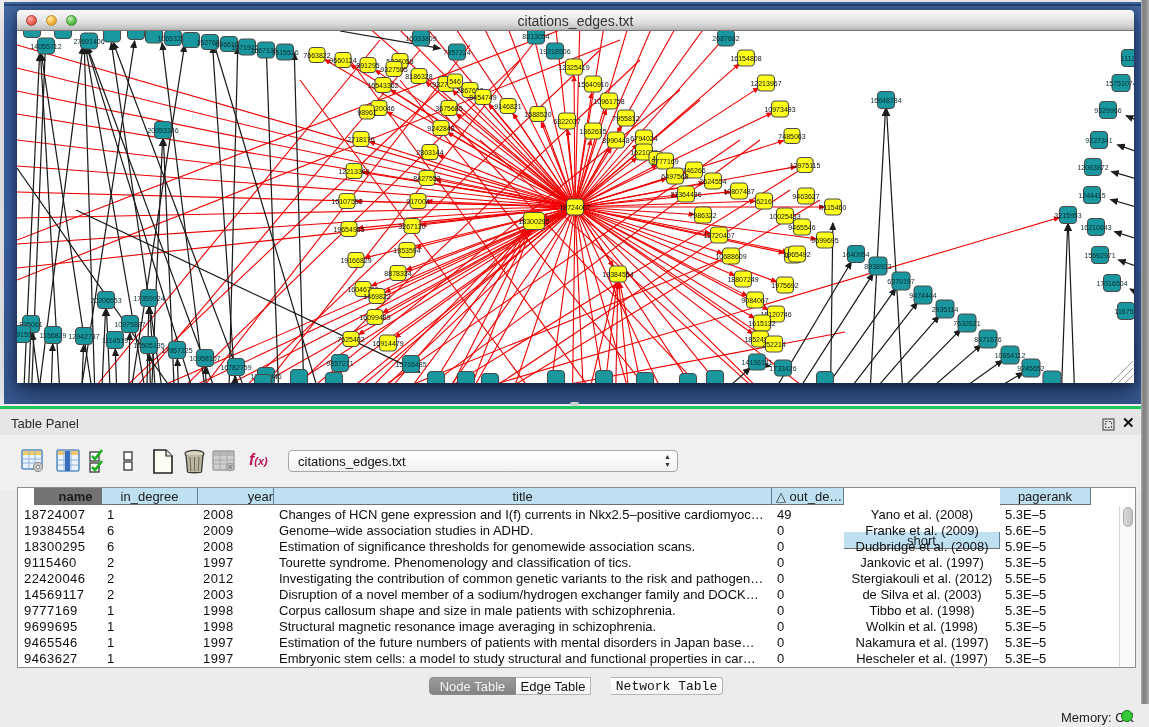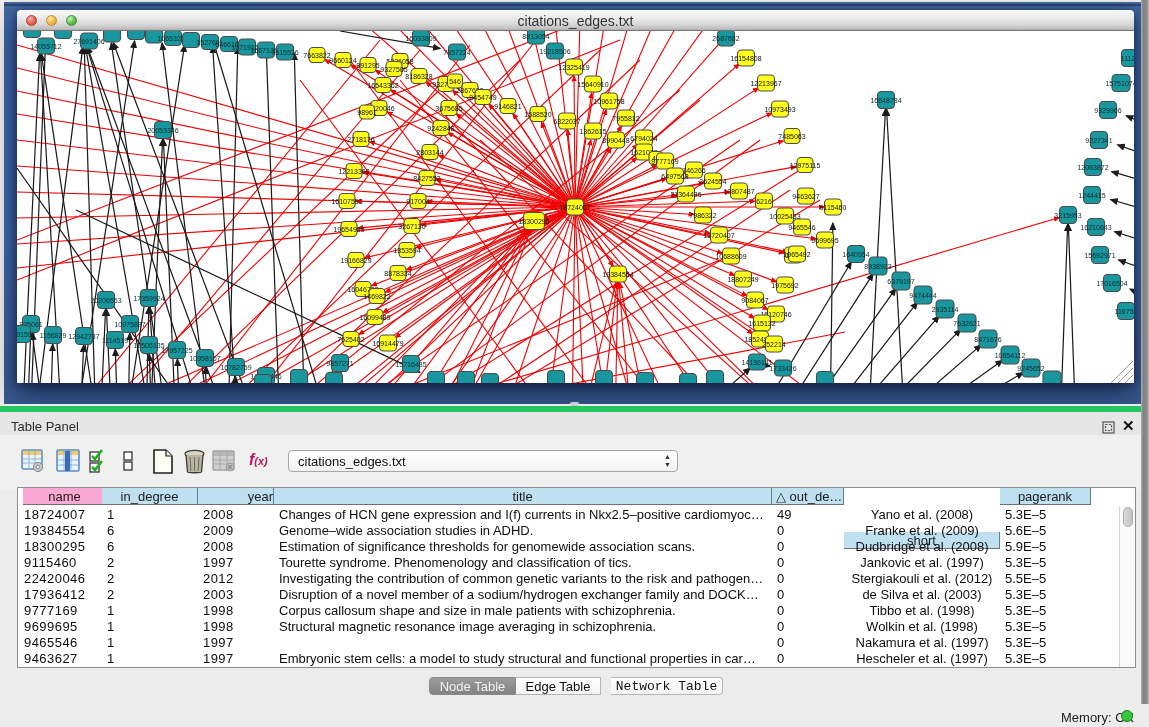--- a/index.html
+++ b/index.html
@@ -13,21 +13,21 @@
  border-bottom:1px solid #777;box-sizing:border-box;}
 #title{position:absolute;left:0;right:0;top:2.5px;text-align:center;font-size:14px;color:#333;}
 .tl{position:absolute;top:5px;width:11px;height:11px;border-radius:50%;}
 #tl1{left:9px;background:radial-gradient(circle at 35% 30%,#ffb3aa,#ee6e62 45%,#d5473c 80%);border:1px solid #b13d34;box-sizing:border-box}
 #tl2{left:29px;background:radial-gradient(circle at 35% 30%,#ffe9b0,#f5bf4f 45%,#e0a02e 80%);border:1px solid #c08f2d;box-sizing:border-box}
 #tl3{left:49px;background:radial-gradient(circle at 35% 30%,#cdf3c0,#6cc856 45%,#47a436 80%);border:1px solid #46953a;box-sizing:border-box}
 #canvas{position:absolute;left:0;top:21px;width:1117px;height:352px;background:#fff;}
 #rstrip{position:absolute;left:1141px;top:0;width:8px;height:704px;
  background:linear-gradient(90deg,#adadad 0%,#818181 30%,#8d8d8d 70%,#b5b5b5 100%);}
 #panel{position:absolute;left:0;top:404px;width:1141px;height:323px;background:#ececec;}
-#phead{position:absolute;left:0;top:2px;width:100%;height:29px;background:#e6e6e6;border-top:6px solid #22c55e;}
+#phead{position:absolute;left:0;top:2px;width:100%;height:29px;background:#e6e6e6;border-top:3px solid #22c55e;}
 #phead .t{position:absolute;left:11px;top:7px;font-size:13px;color:#2a2a2a;}
 #fl{position:absolute;left:1102px;top:9px;width:13px;height:13px;}
 #cx{position:absolute;left:1122px;top:5px;font-size:15px;font-weight:bold;color:#111;}
 #tool{position:absolute;left:0;top:31px;width:100%;height:55px;background:#f0f0f0;}
 .tbi{position:absolute;top:449px;}
 .fx{position:absolute;left:249px;top:451px;font-size:16px;font-style:italic;font-weight:bold;color:#be185d;}
 .fx i{font-size:11px;font-weight:bold;}
 #combo{position:absolute;left:288px;top:450px;width:390px;height:22px;background:linear-gradient(180deg,#ffffff,#f2f2f2);
  border:1px solid #a6a6a6;border-radius:4px;box-sizing:border-box;}
 #combo .txt{position:absolute;left:9px;top:3px;font-size:13px;color:#111;}
@@ -40,21 +40,21 @@
 .tr span{position:absolute;top:0;}
 .c0{left:7px;letter-spacing:.45px}.c1{left:90px}.c2{left:186px;letter-spacing:.45px}.c3{left:262px;width:490px;overflow:hidden;display:inline-block}.c4{left:760px}
 .c5{left:827px;width:156px;text-align:center}.c6{left:988px}
 #vsb{position:absolute;left:1119px;top:506px;width:16px;height:161px;background:#fafafa;border-left:1px solid #d5d5d5;box-sizing:border-box;}
 #vsb .th{position:absolute;left:2.5px;top:1px;width:10px;height:20px;border-radius:5px;
  background:linear-gradient(90deg,#d9d9d9,#c2c2c2);border:1px solid #aaa;box-sizing:border-box;}
 #tabs{position:absolute;left:429px;top:677px;height:18px;font-size:13px;}
 .tab{position:absolute;top:0;height:18px;line-height:17px;text-align:center;box-sizing:border-box;}
 #tab1{left:0;width:87px;background:linear-gradient(180deg,#9b9b9b,#838383);color:#f3f3f3;
  border:1px solid #8a8a8a;border-radius:4px 0 0 4px;}
-#tab2{left:87px;width:85px;background:linear-gradient(180deg,#ffffff,#f4f4f4);color:#111;
+#tab2{left:87px;width:75px;background:linear-gradient(180deg,#ffffff,#f4f4f4);color:#111;
  border:1px solid #b5b5b5;border-left:none;}
 #tab3{left:182px;width:112px;background:linear-gradient(180deg,#ffffff,#f4f4f4);color:#111;
  border:1px solid #b5b5b5;border-left:none;border-radius:0 4px 4px 0;font-family:Liberation Mono, monospace;}
 #mem{position:absolute;left:1061px;top:710px;font-size:13px;color:#1c1c1c;}
 #dot{position:absolute;left:1121px;top:710px;width:12px;height:12px;border-radius:50%;
  background:#35c93a;border:1px solid #1f7a24;box-sizing:border-box;}
 #divider{position:absolute;left:570px;top:402px;width:9px;height:4px;background:#c9cdd4;border-radius:2px;}
 </style></head>
 <body>
 <div id="desk">
@@ -642,21 +642,21 @@
  <path d="M16.3 16.3 L19.7 19.7 M19.7 16.3 L16.3 19.7" stroke="#8a8a8a" stroke-width="1.4"></path>
 </svg>
 <div class="fx">f<i>(x)</i></div>
 
 <div id="combo">
     <span class="txt">citations_edges.txt</span>
     <span class="arr">▲<br>▼</span>
   </div>
 <div id="tablebox"></div>
 <div id="thead">
- <div class="h" style="left:6px;width:84px;background:#f9a8d4;border-right:1px solid #aaa;">name</div>
+ <div class="h" style="left:17px;width:84px;background:#737373;border-right:1px solid #aaa;font-weight:bold;">name</div>
  <div class="h" style="left:85px;width:96px;">in_degree</div>
  <div class="h" style="left:181px;width:76px;text-align:right;">year</div>
  <div class="h" style="left:257px;width:498px;">title</div>
  <div class="h" style="left:755px;width:72px;text-align:left;"><span style="margin-left:4px">△ out_de…</span></div>
  <div class="h" style="left:827px;width:156px;margin-top:44px;">short</div>
  <div class="h" style="left:983px;width:91px;">pagerank</div>
 </div>
 <div class="tr" style="top:506.5px">
     <span class="c0">18724007</span>
     <span class="c1">1</span>
@@ -696,21 +696,21 @@
 <div class="tr" style="top:570.9px">
     <span class="c0">22420046</span>
     <span class="c1">2</span>
     <span class="c2">2012</span>
     <span class="c3">Investigating the contribution of common genetic variants to the risk and pathogen…</span>
     <span class="c4">0</span>
     <span class="c5">Stergiakouli et al. (2012)</span>
     <span class="c6">5.5E–5</span>
   </div>
 <div class="tr" style="top:587.0px">
-    <span class="c0">17936412</span>
+    <span class="c0">14569117</span>
     <span class="c1">2</span>
     <span class="c2">2003</span>
     <span class="c3">Disruption of a novel member of a sodium/hydrogen exchanger family and DOCK…</span>
     <span class="c4">0</span>
     <span class="c5">de Silva et al. (2003)</span>
     <span class="c6">5.3E–5</span>
   </div>
 <div class="tr" style="top:603.1px">
     <span class="c0">9777169</span>
     <span class="c1">1</span>
@@ -726,20 +726,21 @@
     <span class="c2">1998</span>
     <span class="c3">Structural magnetic resonance image averaging in schizophrenia.</span>
     <span class="c4">0</span>
     <span class="c5">Wolkin et al. (1998)</span>
     <span class="c6">5.3E–5</span>
   </div>
 <div class="tr" style="top:635.3px">
     <span class="c0">9465546</span>
     <span class="c1">1</span>
     <span class="c2">1997</span>
+    <span class="c3">Estimation of the future numbers of patients with mental disorders in Japan base…</span>
     <span class="c4">0</span>
     <span class="c5">Nakamura et al. (1997)</span>
     <span class="c6">5.3E–5</span>
   </div>
 <div class="tr" style="top:651.4px">
     <span class="c0">9463627</span>
     <span class="c1">1</span>
     <span class="c2">1997</span>
     <span class="c3">Embryonic stem cells: a model to study structural and functional properties in car…</span>
     <span class="c4">0</span>

